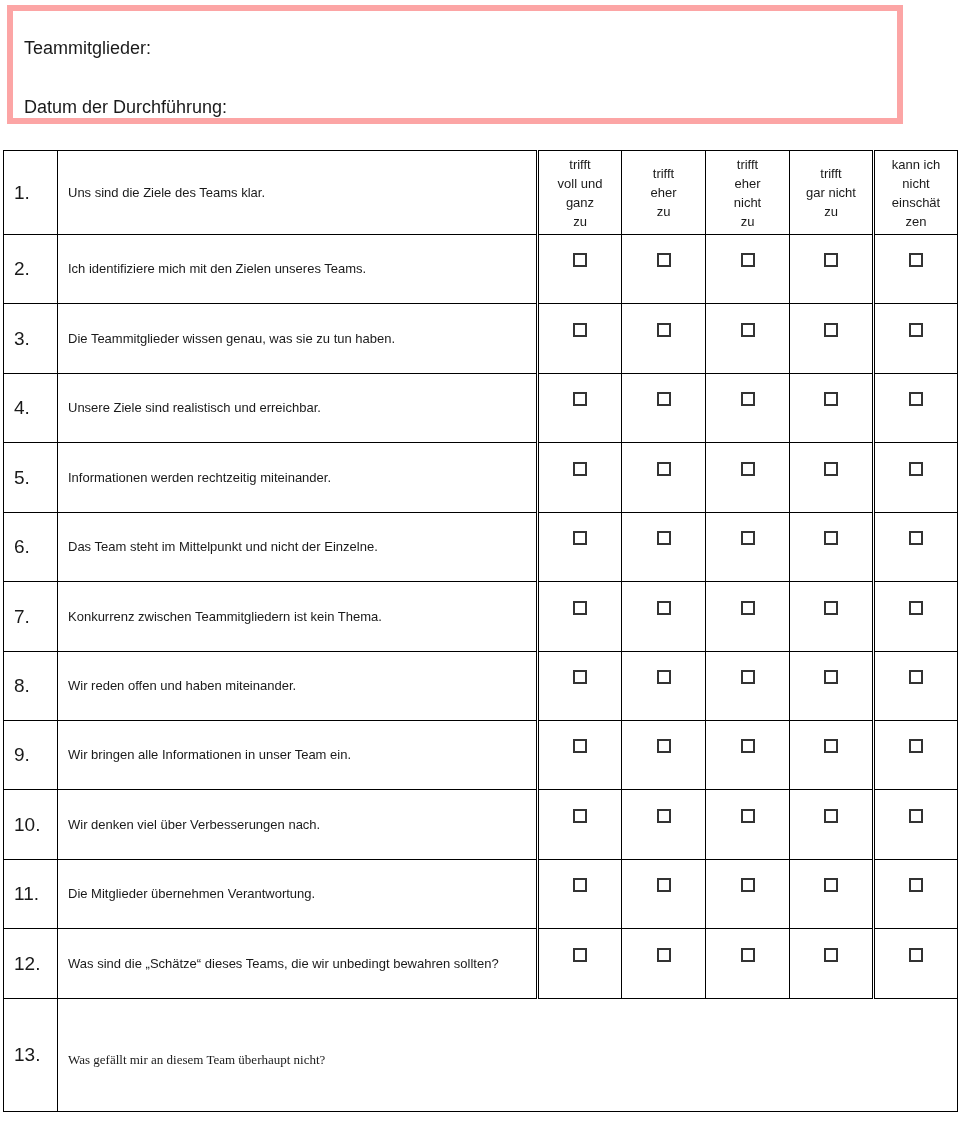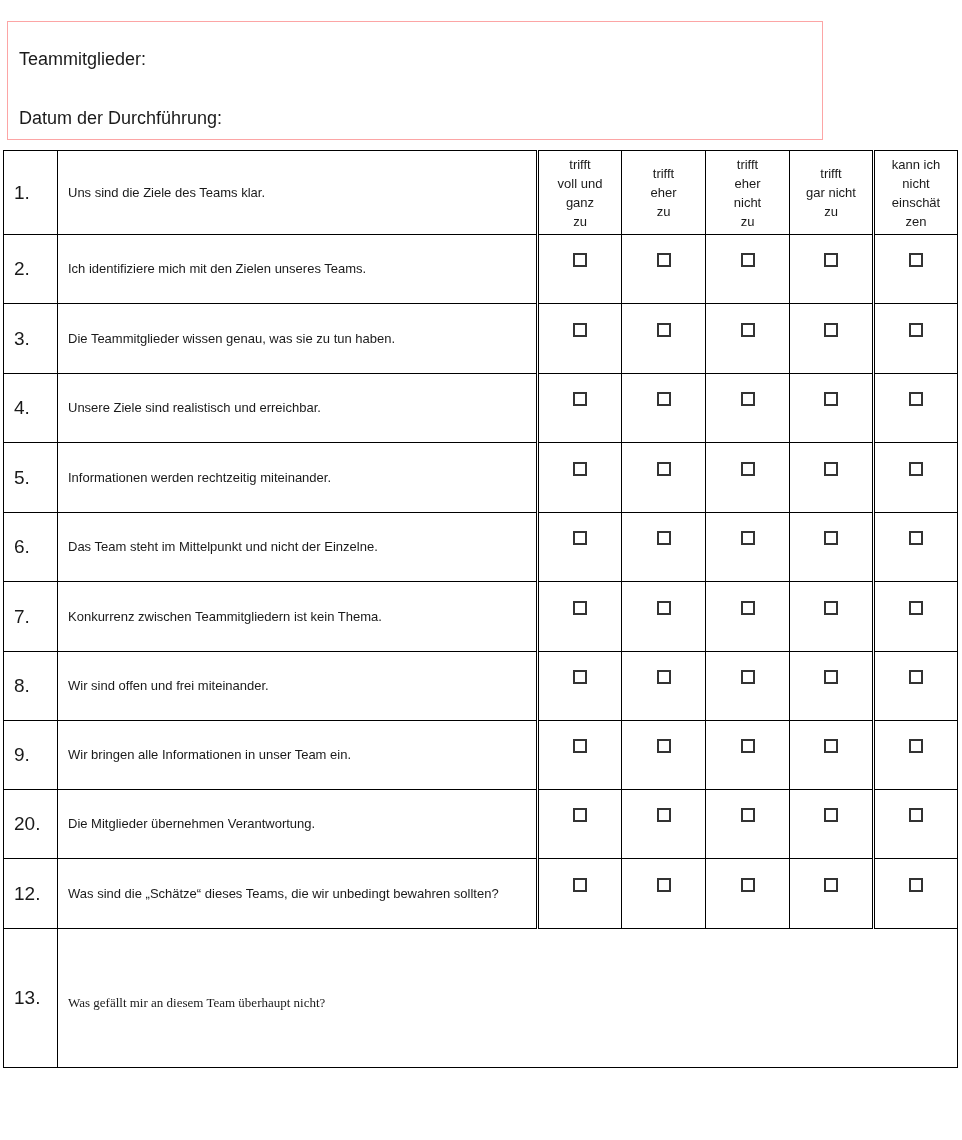--- a/index.html
+++ b/index.html
@@ -1,17 +1,17 @@
 <!DOCTYPE html>
 <html><head>
 <meta charset="utf-8">
 <style>
   html, body { margin:0; padding:0; background:#ffffff; }
   body { width:962px; height:1140px; position:relative; font-family:"Liberation Sans", sans-serif; color:#1a1a1a; overflow:hidden; }
-  .info-box { position:absolute; left:7px; top:5px; width:816px; height:119px; border:1px solid #fca5a5; box-sizing:border-box;margin-top:16px; }
+  .info-box { position:absolute; left:7px; top:5px; width:896px; height:119px; border:6px solid #fca5a5; box-sizing:border-box; }
   .info-line { position:absolute; left:11px; font-size:18px; }
   table.survey { position:absolute; left:3px; top:150px; border-collapse:collapse; table-layout:fixed; width:954px; }
   table.survey td { border:1px solid #000; padding:0; box-sizing:border-box; vertical-align:middle; }
   td.num { font-size:19px; padding-left:10px !important; }
   td.q { font-size:13px; padding-left:10px !important; padding-right:6px !important; line-height:26px; }
   td.hdr { font-size:13px; text-align:center; line-height:19px; }
   td.dbl-left { border-left:3px double #000 !important; }
   td.chk { text-align:center; }
   .box { display:inline-block; width:14px; height:14px; border:2px solid #333; box-sizing:border-box; position:relative; top:-7px; }
   td.q13 { vertical-align:top; padding-top:10px !important;font-family:Liberation Serif, serif; }
@@ -94,52 +94,61 @@
         <td class="num">7.</td>
         <td class="q">Konkurrenz zwischen Teammitgliedern ist kein Thema.</td>
         <td class="chk dbl-left"><span class="box"></span></td>
         <td class="chk"><span class="box"></span></td>
         <td class="chk"><span class="box"></span></td>
         <td class="chk"><span class="box"></span></td>
         <td class="chk dbl-left"><span class="box"></span></td>
       </tr>
       <tr style="height: 69px;">
         <td class="num">8.</td>
-        <td class="q">Wir sind offen und frei miteinander.</td>
+        <td class="q">Wir reden offen und haben miteinander.</td>
         <td class="chk dbl-left"><span class="box"></span></td>
         <td class="chk"><span class="box"></span></td>
         <td class="chk"><span class="box"></span></td>
         <td class="chk"><span class="box"></span></td>
         <td class="chk dbl-left"><span class="box"></span></td>
       </tr>
       <tr style="height: 69px;">
         <td class="num">9.</td>
         <td class="q">Wir bringen alle Informationen in unser Team ein.</td>
         <td class="chk dbl-left"><span class="box"></span></td>
         <td class="chk"><span class="box"></span></td>
         <td class="chk"><span class="box"></span></td>
         <td class="chk"><span class="box"></span></td>
         <td class="chk dbl-left"><span class="box"></span></td>
       </tr>
+      <tr style="height: 70px;">
+        <td class="num">10.</td>
+        <td class="q">Wir denken viel über Verbesserungen nach.</td>
+        <td class="chk dbl-left"><span class="box"></span></td>
+        <td class="chk"><span class="box"></span></td>
+        <td class="chk"><span class="box"></span></td>
+        <td class="chk"><span class="box"></span></td>
+        <td class="chk dbl-left"><span class="box"></span></td>
+      </tr>
       <tr style="height: 69px;">
-        <td class="num">20.</td>
+        <td class="num">11.</td>
         <td class="q">Die Mitglieder übernehmen Verantwortung.</td>
         <td class="chk dbl-left"><span class="box"></span></td>
         <td class="chk"><span class="box"></span></td>
         <td class="chk"><span class="box"></span></td>
         <td class="chk"><span class="box"></span></td>
         <td class="chk dbl-left"><span class="box"></span></td>
       </tr>
       <tr style="height: 70px;">
         <td class="num">12.</td>
         <td class="q">Was sind die „Schätze“ dieses Teams, die wir unbedingt bewahren sollten?</td>
         <td class="chk dbl-left"><span class="box"></span></td>
         <td class="chk"><span class="box"></span></td>
         <td class="chk"><span class="box"></span></td>
         <td class="chk"><span class="box"></span></td>
         <td class="chk dbl-left"><span class="box"></span></td>
       </tr>
-      <tr style="height: 139px;">
+      <tr style="height: 113px;">
         <td class="num num13">13.</td>
         <td class="q q13" colspan="6"><span>Was gefällt mir an diesem Team überhaupt nicht?</span></td>
       </tr>
     </tbody>
 </table>
 
 </body></html>

